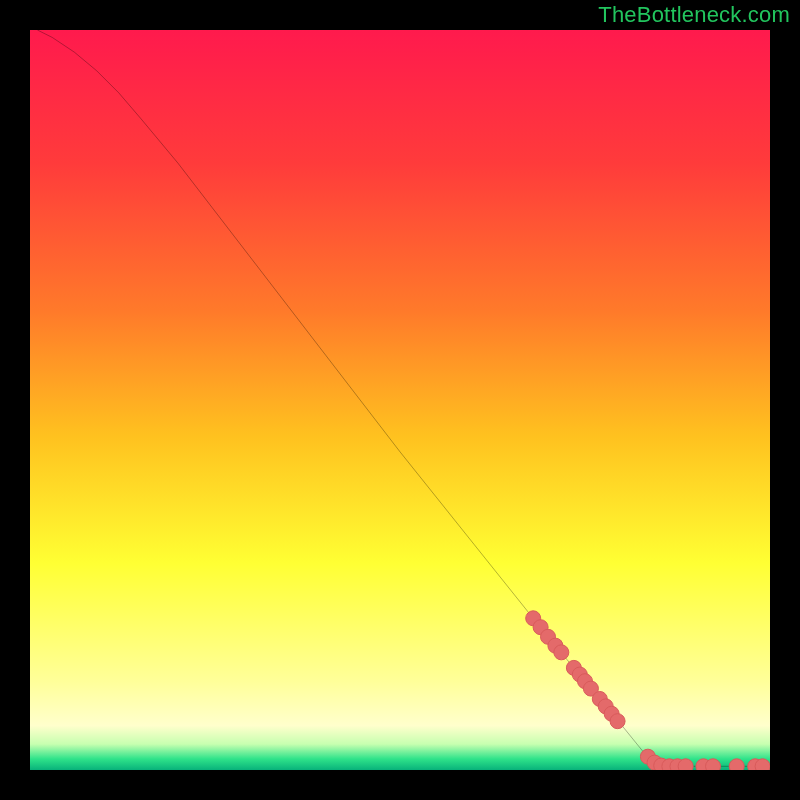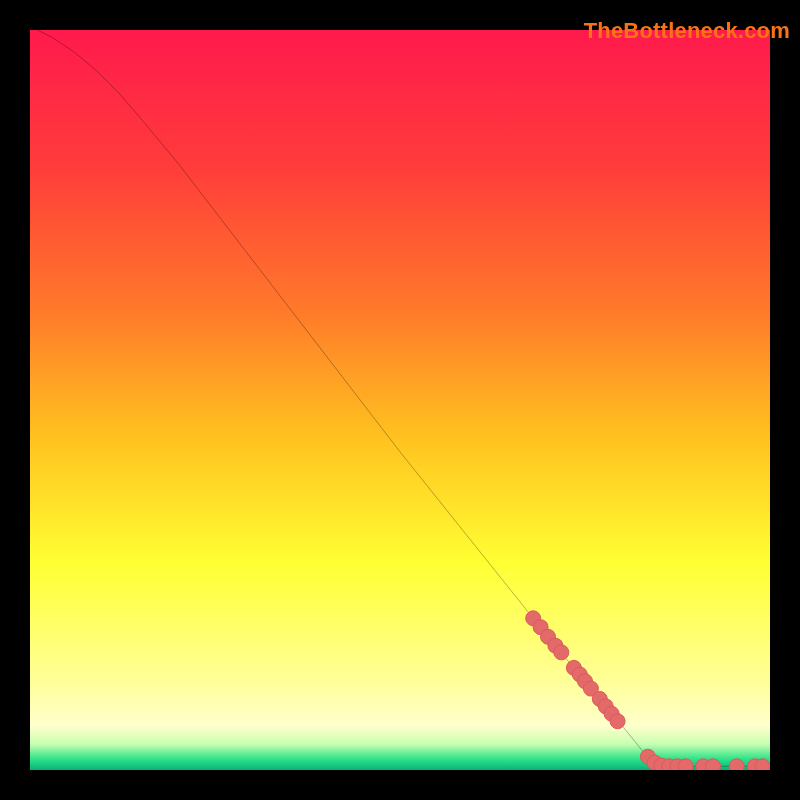--- a/index.html
+++ b/index.html
@@ -12,25 +12,25 @@
     font-family: Arial, Helvetica, sans-serif;
   }
   .frame {
     position: relative;
     width: 800px;
     height: 800px;
     background: #000;
   }
   .watermark {
     position: absolute;
-    top: 18px;
+    top: 2px;
     right: 10px;
-    color: #f97316;
+    color: #22c55e;
     font-size: 22px;
-    font-weight: bold;
+    font-weight: normal;
     letter-spacing: 0.2px;
     z-index: 30;
   }
   .plot {
     position: absolute;
     left: 30px;
     top: 30px;
     width: 740px;
     height: 740px;
     display: block;

